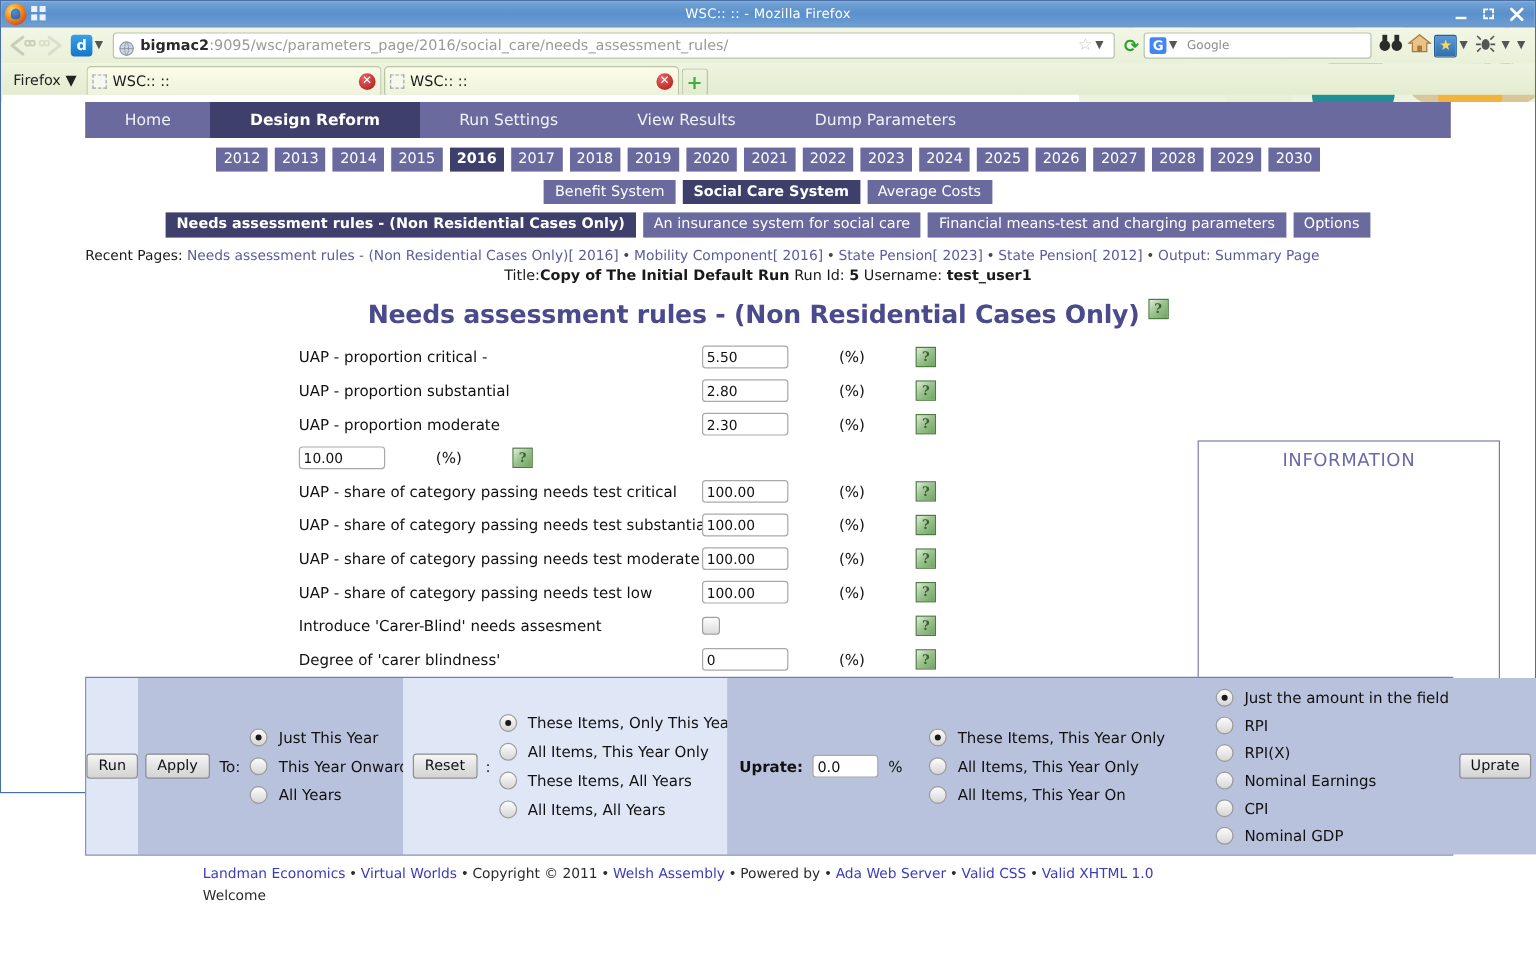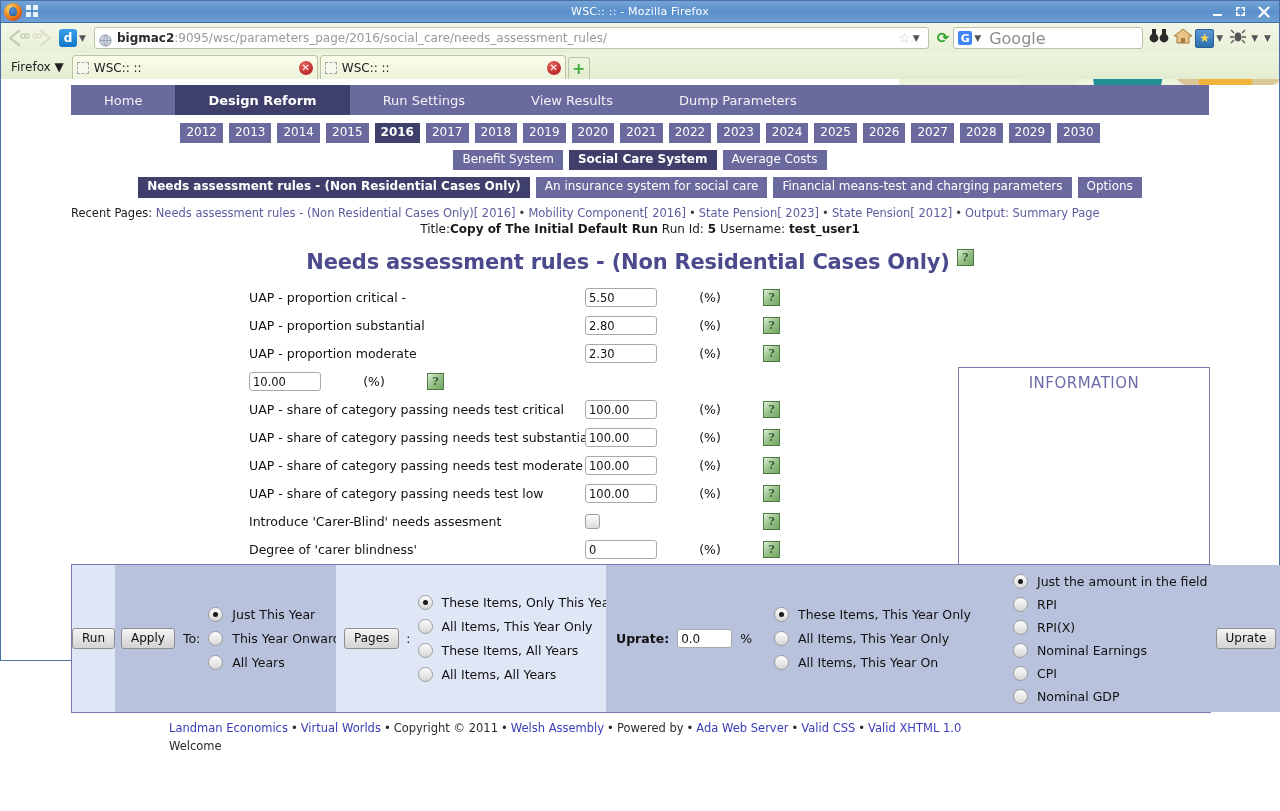--- a/index.html
+++ b/index.html
@@ -94,21 +94,21 @@
   #searchbar {
     width: 190px; height: 22px; flex: none;
     background: #fff; border: 1px solid #b9c4a8; border-radius: 3px;
     display: flex; align-items: center; padding: 0 4px; margin-right: 4px;
   }
   #g-icon {
     width: 14px; height: 14px; flex:none; border-radius: 2px;
     background: #4285f4; color:#fff; font-size:11px; font-weight:bold;
     display:flex; align-items:center; justify-content:center; line-height:1;
   }
-  #search-placeholder { font-size: 16px; color: #8d8d8d; margin-left: 4px; }
+  #search-placeholder { font-size: 10px; color: #8d8d8d; margin-left: 4px; }
   .tool-icon { flex: none; margin: 0 2px; font-size: 15px; }
   #bm-icon {
     width: 19px; height: 19px; flex:none; border-radius: 2px;
     background: linear-gradient(to bottom,#5c9ad6,#2f6fae);
     display:flex; align-items:center; justify-content:center;
     color:#ffd84d; font-size: 12px; border:1px solid #2a5f95;
   }
 
   
   #persona {
@@ -243,21 +243,21 @@
     border: 1px solid #9e9e9e; border-radius: 3px;
     background: linear-gradient(to bottom,#fdfdfd,#dcdcdc);
   }
   .funit {
     width: 106px; flex: none; text-align: center;
     font-size: 12.5px; color: #111;
   }
 
   
   #infobox {
-    position: absolute; left: 957px; top: 282px;
+    position: absolute; left: 997px; top: 282px;
     width: 252px; height: 208px;
     border: 1px solid #7a7ab0; background: #ffffff;
   }
   #infobox-title {
     text-align: center; color: #6b6ba8; font-size: 15px;
     margin-top: 6px; letter-spacing: .5px;
   }
 
   
   #controlpanel {
@@ -591,21 +591,21 @@
               <span class="radio-label">This Year Onward</span>
             </div>
             <div class="radio-row">
               <span class="radio"></span>
               <span class="radio-label">All Years</span>
             </div>
           </div>
       </div>
 
       <div class="cp-seg cp-light" style="width:270px;padding-left:8px;gap:7px;">
-        <button class="btn">Pages</button>
+        <button class="btn">Reset</button>
         <span class="cp-text">:</span>
         <div class="radio-list" id="reset-radios">
             <div class="radio-row">
               <span class="radio on"></span>
               <span class="radio-label">These Items, Only This Year</span>
             </div>
             <div class="radio-row">
               <span class="radio"></span>
               <span class="radio-label">All Items, This Year Only</span>
             </div>

